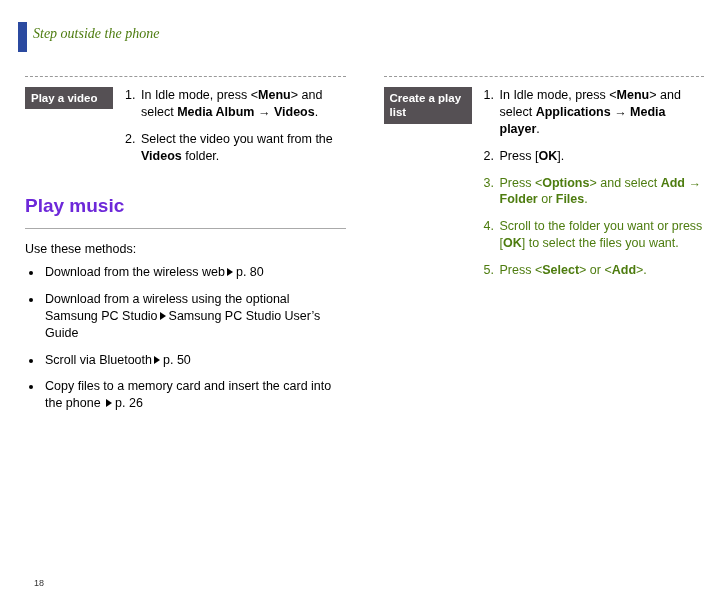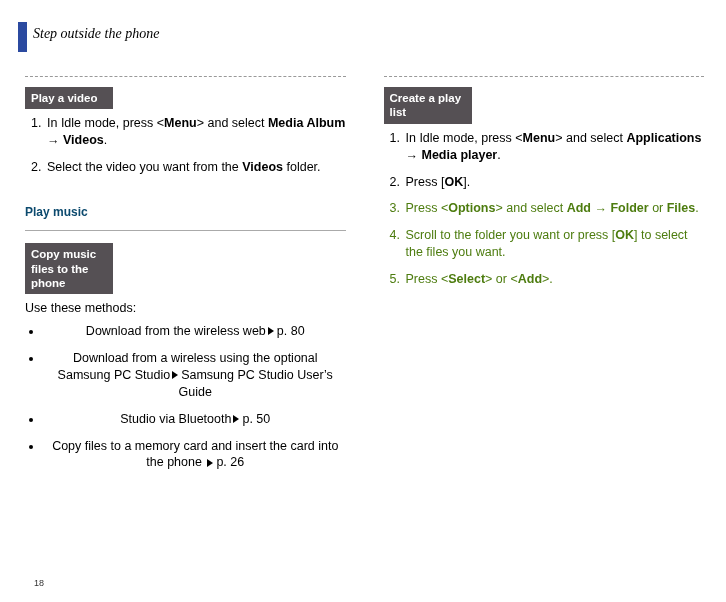--- a/index.html
+++ b/index.html
@@ -21,21 +21,21 @@
     height: 30px;
     background: #2b4aa0;
   }
   .header-title {
     position: absolute;
     left: 33px;
     top: 26px;
     font-style: italic;
     font-family: Georgia, 'Times New Roman', serif;
     font-size: 14px;
-    color: #000000;
+    color: #4d7c0f;
   }
   .page-number {
     position: absolute;
     left: 34px;
     bottom: 14px;
     font-size: 9px;
     color: #333;
   }
   .columns {
     position: absolute;
@@ -52,21 +52,20 @@
     line-height: 1.35;
   }
   .dashed-top {
     border-top: 1px dashed #999;
     padding-top: 10px;
   }
   .block {
     display: flex;
     gap: 6px;
     margin-bottom: 14px;
-    flex-direction: column;
   }
   .label {
     background: #555054;
     color: #fff;
     font-weight: bold;
     font-size: 11.5px;
     padding: 4px 6px;
     width: 88px;
     min-width: 88px;
     box-sizing: border-box;
@@ -80,30 +79,29 @@
     margin: 0;
     padding-left: 20px;
   }
   ol.steps > li {
     margin-bottom: 10px;
     padding-left: 2px;
   }
   ul.bullets {
     margin: 6px 0 0 0;
     padding-left: 18px;
-    text-align: center;
   }
   ul.bullets > li {
     margin-bottom: 10px;
     padding-left: 2px;
   }
   .section-heading {
-    color: #0c4a6e;
+    color: #6d28d9;
     font-weight: bold;
-    font-size: 12px;
+    font-size: 19px;
     margin: 18px 0 10px 0;
   }
   .hr {
     border-top: 1px solid #aaa;
     margin: 6px 0 12px 0;
   }
   .navy-text { color: #4d7c0f; }
   .tri {
     display: inline-block;
     width: 0; height: 0;
@@ -138,32 +136,31 @@
             <span>Select the video you want from the </span><b>Videos</b><span> folder.</span>
           </li>
         </ol>
       </div>
     </div>
 
     <div class="section-heading">Play music</div>
     <div class="hr"></div>
 
     <div class="block">
-      <div class="label">Copy music files to the phone</div>
       <div class="content">
         <div>Use these methods:</div>
         <ul class="bullets">
           <li>
             <span>Download from the wireless web</span><span class="tri"></span><span>p. 80</span>
           </li>
           <li>
             <span>Download from a wireless using the optional Samsung PC Studio</span><span class="tri"></span><span>Samsung PC Studio User’s Guide</span>
           </li>
           <li>
-            <span>Studio via Bluetooth</span><span class="tri"></span><span>p. 50</span>
+            <span>Scroll via Bluetooth</span><span class="tri"></span><span>p. 50</span>
           </li>
           <li>
             <span>Copy files to a memory card and insert the card into the phone </span><span class="tri"></span><span>p. 26</span>
           </li>
         </ul>
       </div>
     </div>
   </div>
 
   <div class="col">

